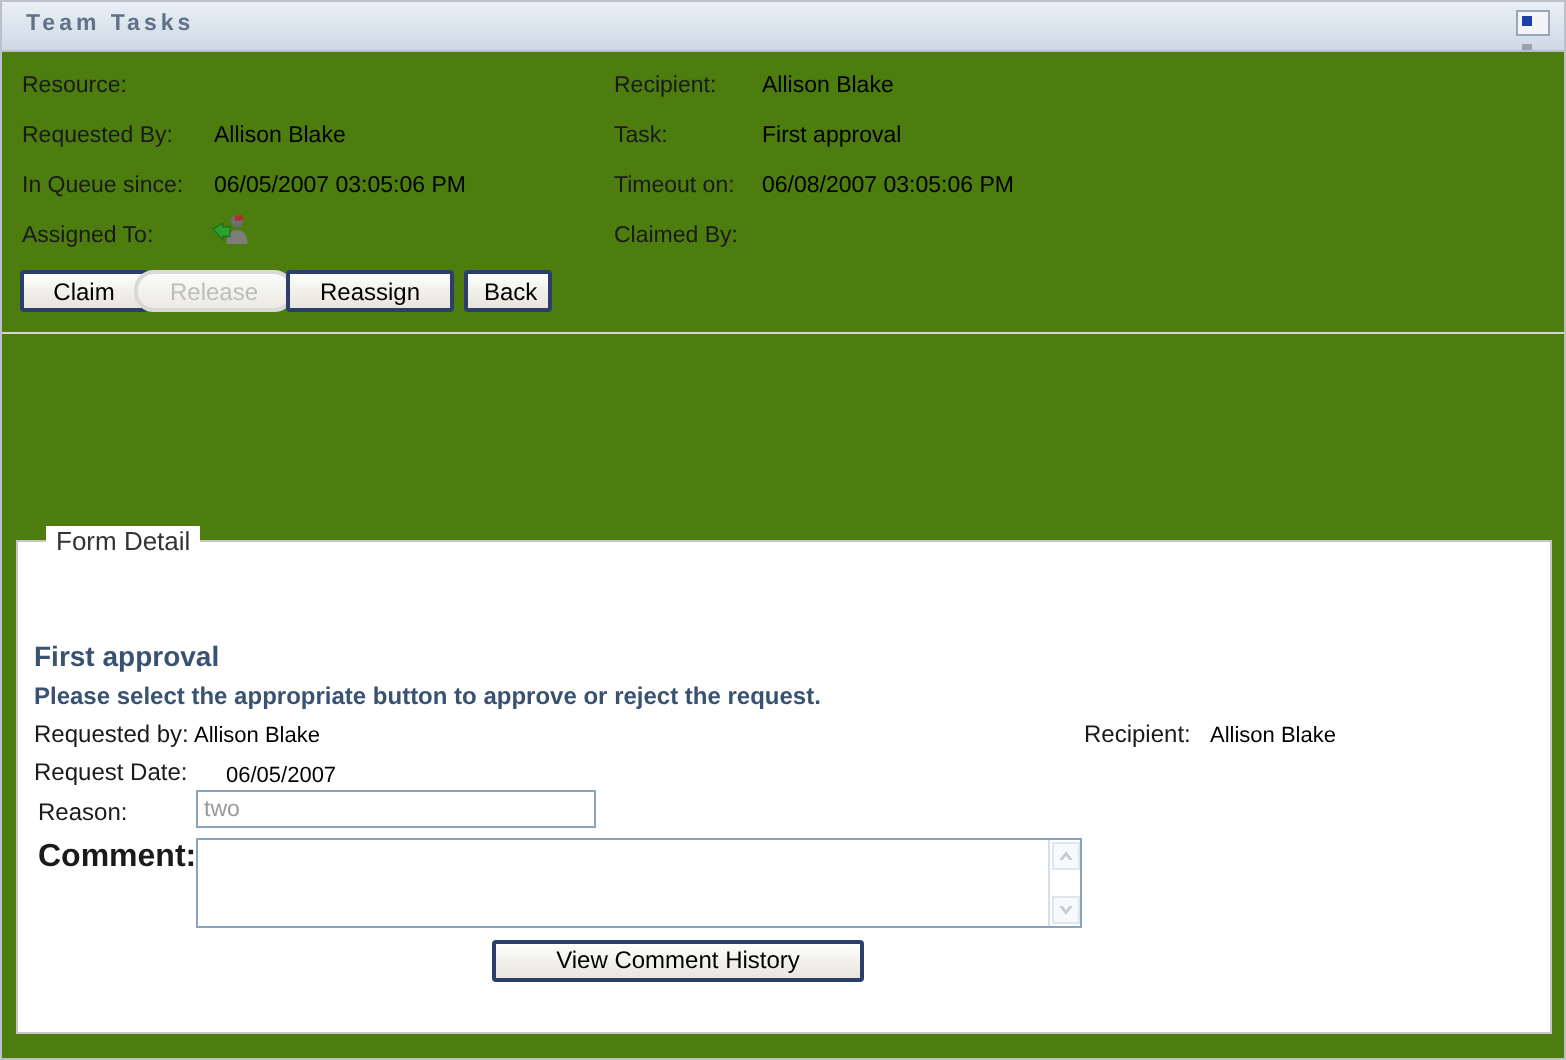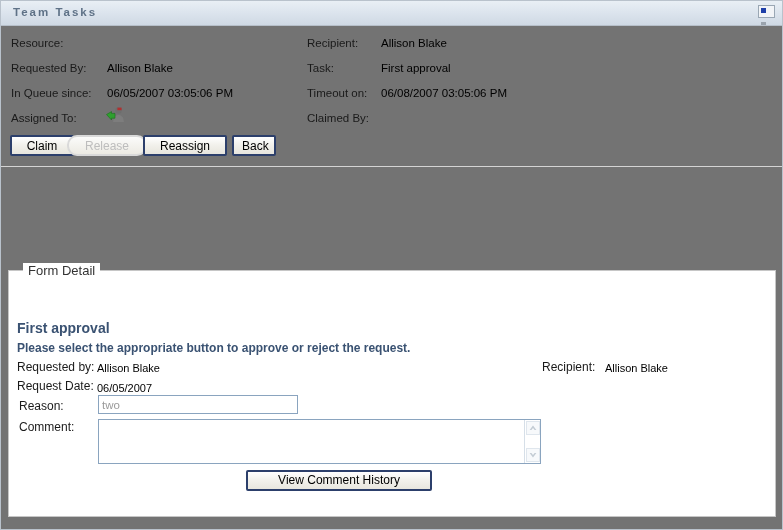--- a/index.html
+++ b/index.html
@@ -17,21 +17,21 @@
   }
 
   
   .portlet {
     position: absolute;
     left: 0; top: 0;
     width: 783px;
     height: 530px;
     box-sizing: border-box;
     border: 1px solid #b9c2cc;
-    background: #737373;
+    background: #4d7c0f;
   }
 
   
   .titlebar {
     position: relative;
     height: 25px;
     box-sizing: border-box;
     border-bottom: 1px solid #b6bfc9;
     background: linear-gradient(to bottom, #e9eff5 0%, #dde5ee 45%, #cfd9e4 100%);
     overflow: hidden;
@@ -209,26 +209,26 @@
   }
   .fd-line-value {
     position: absolute;
     font-size: 11px;
     color: #000000;
     white-space: nowrap;
   }
   .fd-requested-label { left: 8px;  top: 89px; }
   .fd-requested-value { left: 88px; top: 91px; }
   .fd-date-label      { left: 8px;  top: 108px; }
-  .fd-date-value      { left: 88px; top: 111px; }
+  .fd-date-value      { left: 104px; top: 111px; }
   .fd-recipient-label { left: 533px; top: 89px; }
   .fd-recipient-value { left: 596px; top: 91px; }
 
   .fd-reason-label  { left: 10px; top: 128px; font-size: 12px; }
-  .fd-comment-label { left: 10px; top: 149px; font-size: 12px; }
+  .fd-comment-label { left: 10px; top: 149px; font-size: 16px; font-weight: bold; }
 
   .reason-input {
     position: absolute;
     left: 89px;
     top: 124px;
     width: 200px;
     height: 19px;
     box-sizing: border-box;
     border: 1px solid #8aa4bf;
     background: #ffffff;

